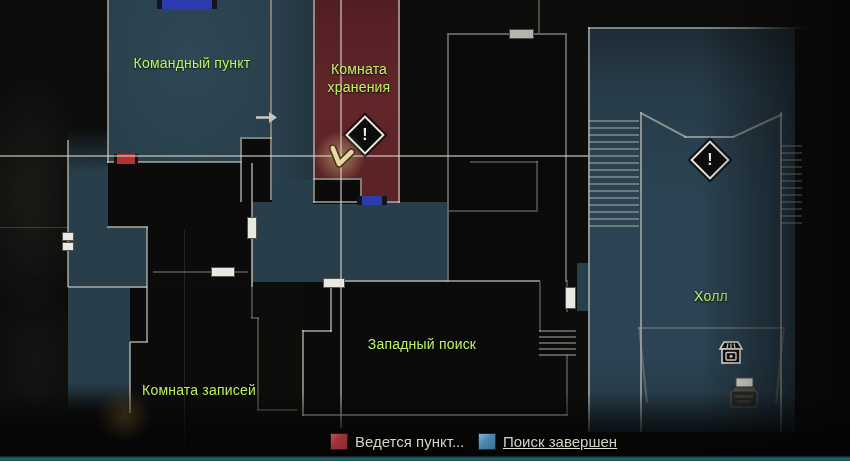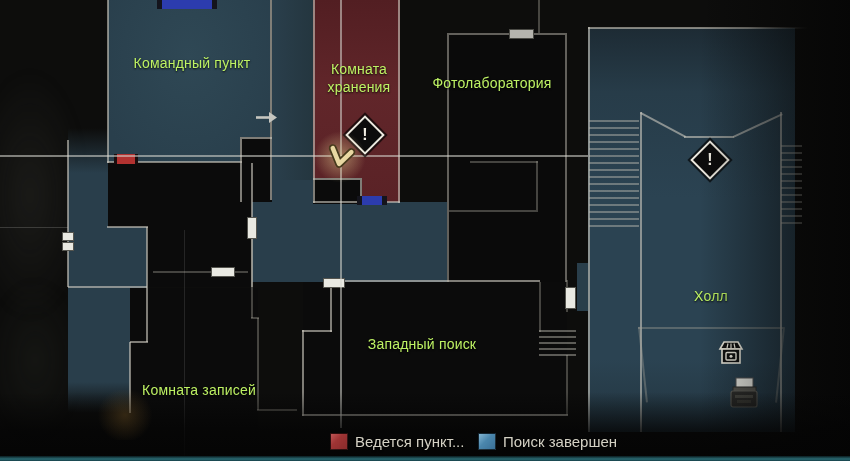--- a/index.html
+++ b/index.html
@@ -196,33 +196,32 @@
   <svg class="abs" style="left:729px;top:377px;" width="30" height="32" viewBox="0 0 30 32">
     <rect x="7" y="1" width="17" height="11" fill="#e9e9e2" stroke="#555" stroke-width="1"></rect>
     <rect x="4" y="10" width="23" height="5" fill="#55544e" stroke="#2a2a28" stroke-width="1"></rect>
     <rect x="2" y="14" width="26" height="16" rx="2" fill="#2c2c2a" stroke="#5e5e58" stroke-width="1.2"></rect>
     <rect x="6" y="18" width="18" height="3" fill="#4a4a44"></rect>
     <rect x="8" y="23" width="14" height="3" fill="#3e3e38"></rect>
   </svg>
 
   <div class="rlabel" style="left:192px;top:63px;">Командный пункт</div>
   <div class="rlabel wrap" style="left:359px;top:78px;">Комната хранения</div>
-  <div class="rlabel" style="left:492px;top:83px;">Фотолаборатория</div>
   <div class="rlabel" style="left:711px;top:296px;">Холл</div>
   <div class="rlabel" style="left:422px;top:344px;">Западный поиск</div>
   <div class="rlabel" style="left:199px;top:390px;">Комната записей</div>
 
   <div class="ov" style="left:700px;top:0;width:150px;height:461px;background:linear-gradient(90deg,rgba(5,5,5,0) 0%,rgba(5,5,5,0.55) 65%,rgba(5,5,5,0.85) 100%);"></div>
   <div class="ov" style="left:0;top:392px;width:850px;height:69px;background:linear-gradient(180deg,rgba(4,4,4,0) 0%,rgba(4,4,4,0.75) 55%,rgba(4,4,4,0.95) 100%);"></div>
   <div class="ov" style="left:95px;top:390px;width:60px;height:50px;background:radial-gradient(circle,rgba(130,95,40,0.35),rgba(0,0,0,0) 70%);"></div>
 
   <div class="legend-item" style="left:330px;top:433px;">
     <div class="sw sw-red"></div>
     <div class="ltext">Ведется пункт...</div>
   </div>
-  <div class="legend-item" style="left:478px;top:433px;">
+  <div class="legend-item" style="left:478px;top:433px;text-decoration:underline;">
     <div class="sw sw-blue"></div>
     <div class="ltext">Поиск завершен</div>
   </div>
 
   <div class="ov" style="left:0;top:456px;width:850px;height:5px;background:linear-gradient(180deg,#0a1b1f 0%,#2a6a72 60%,#174048 100%);z-index:50;"></div>
 
 </div>
 
 </body></html>

